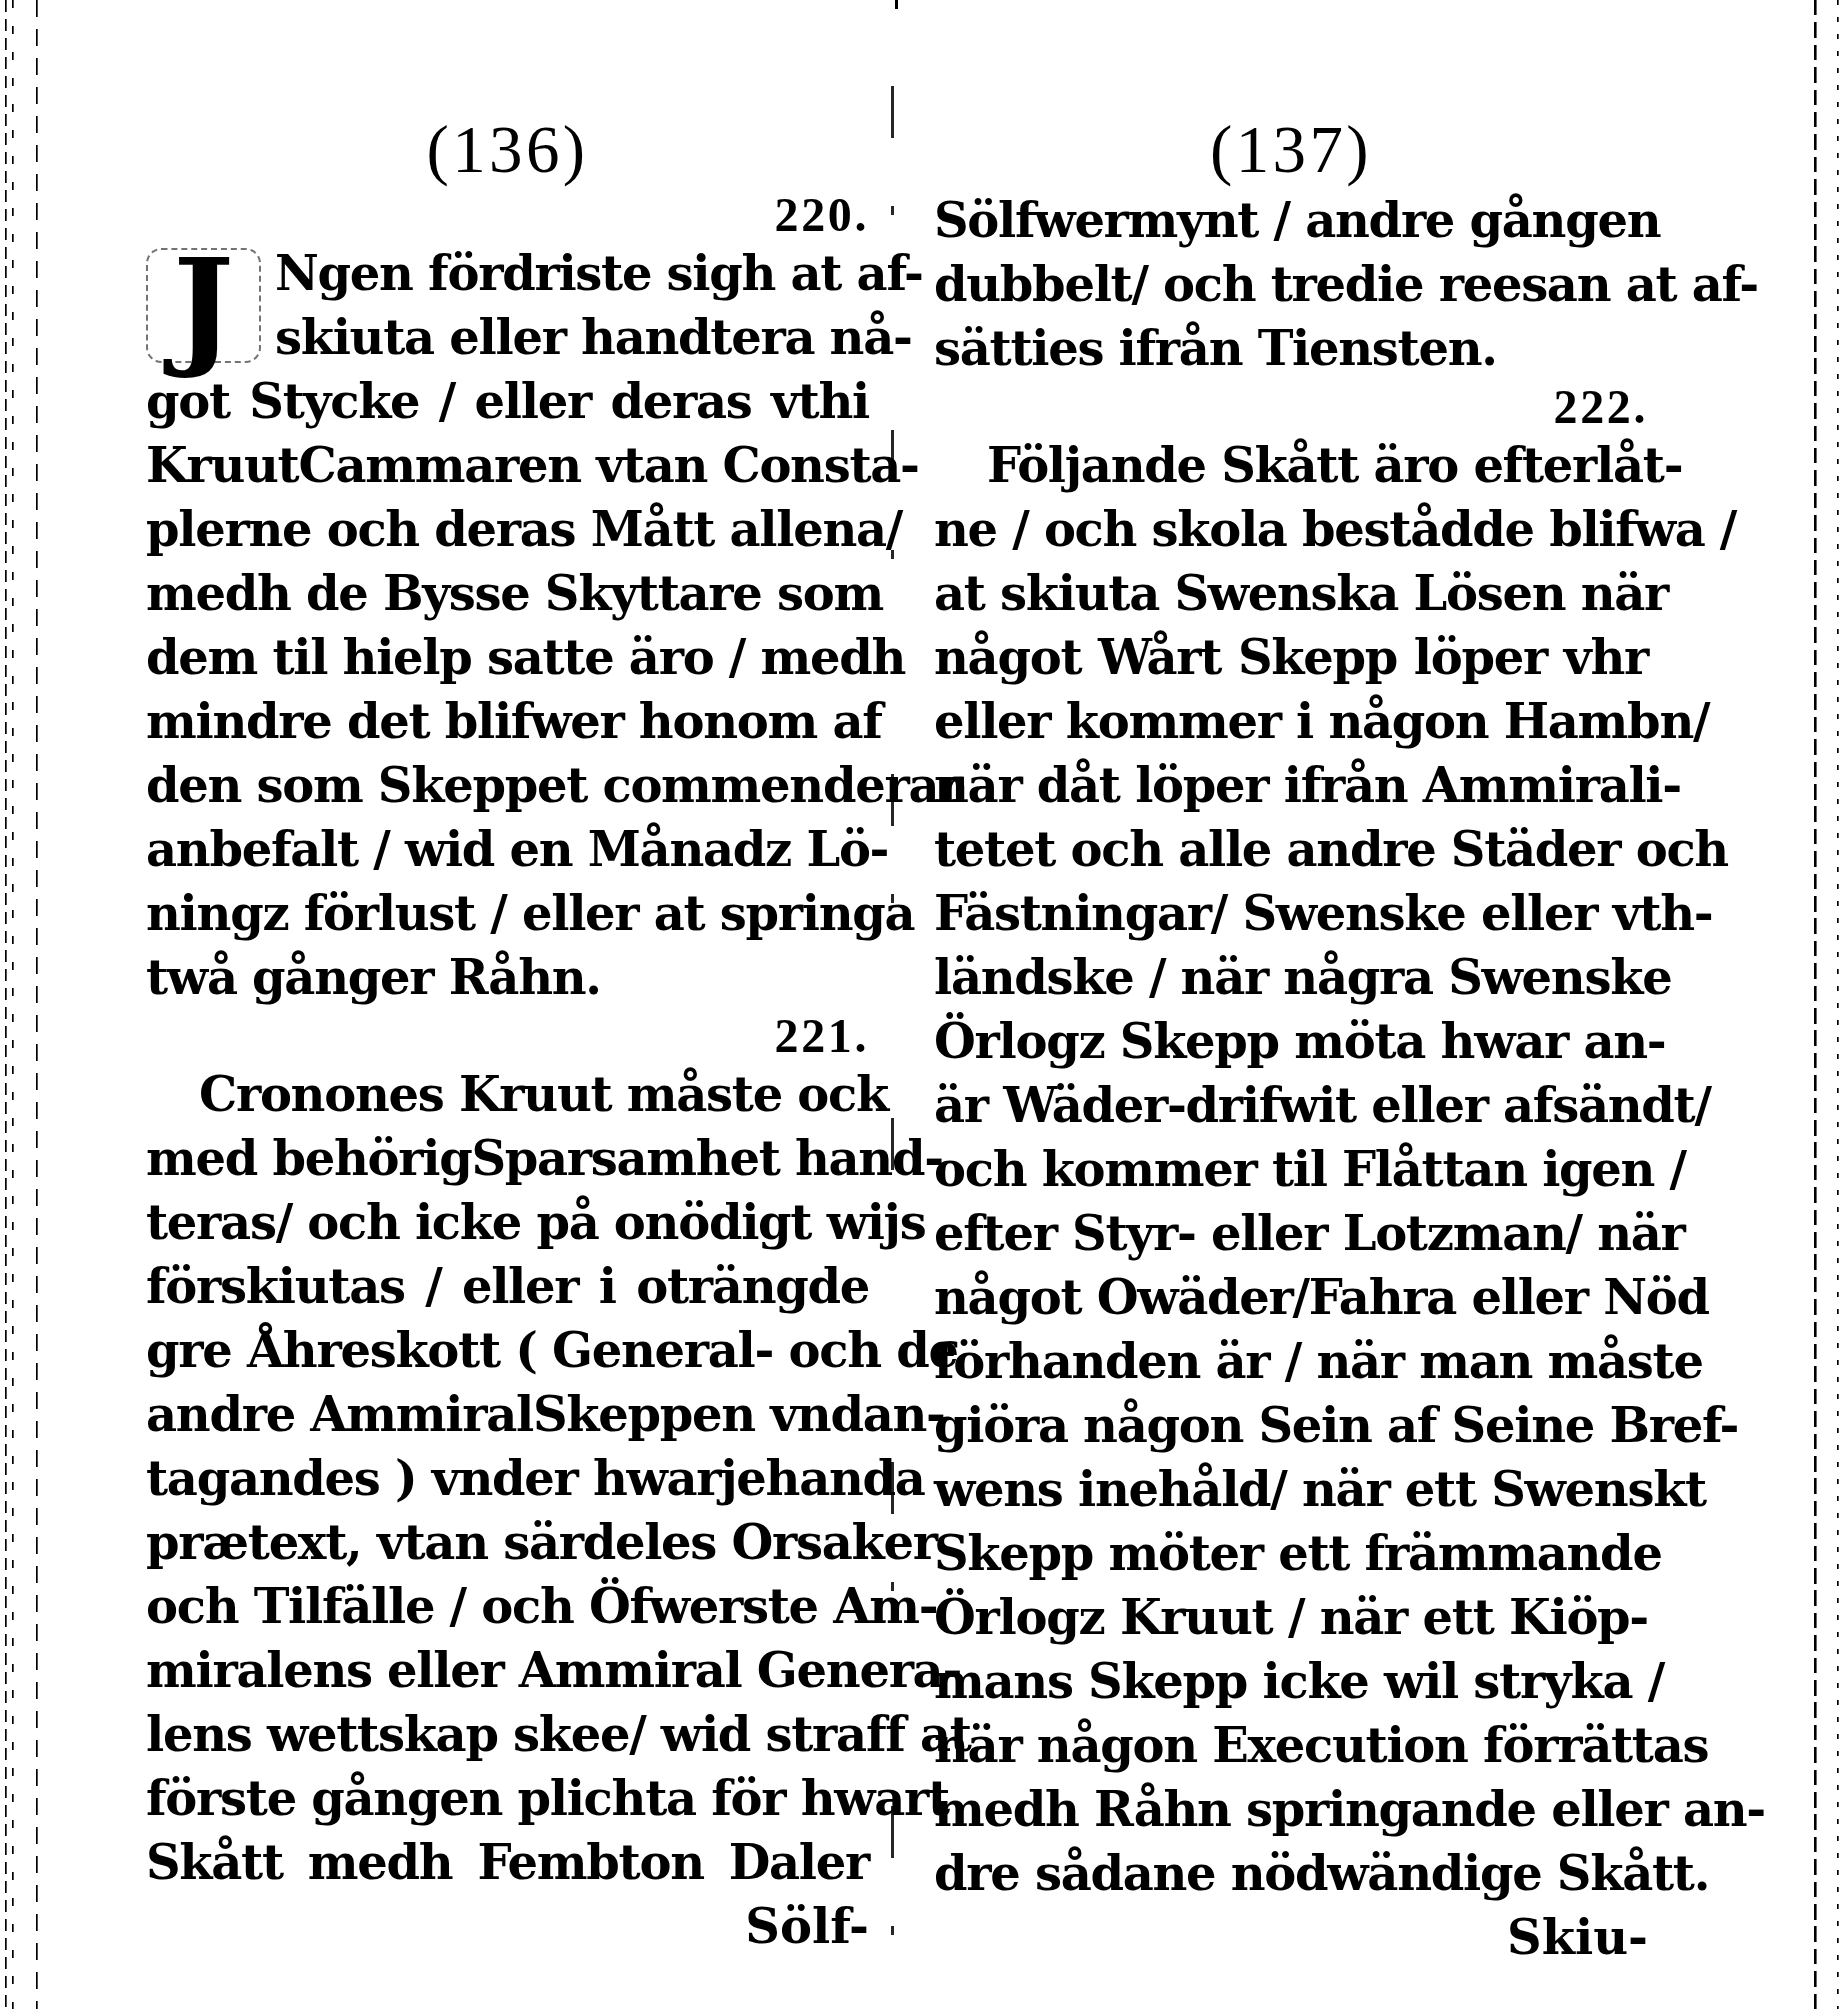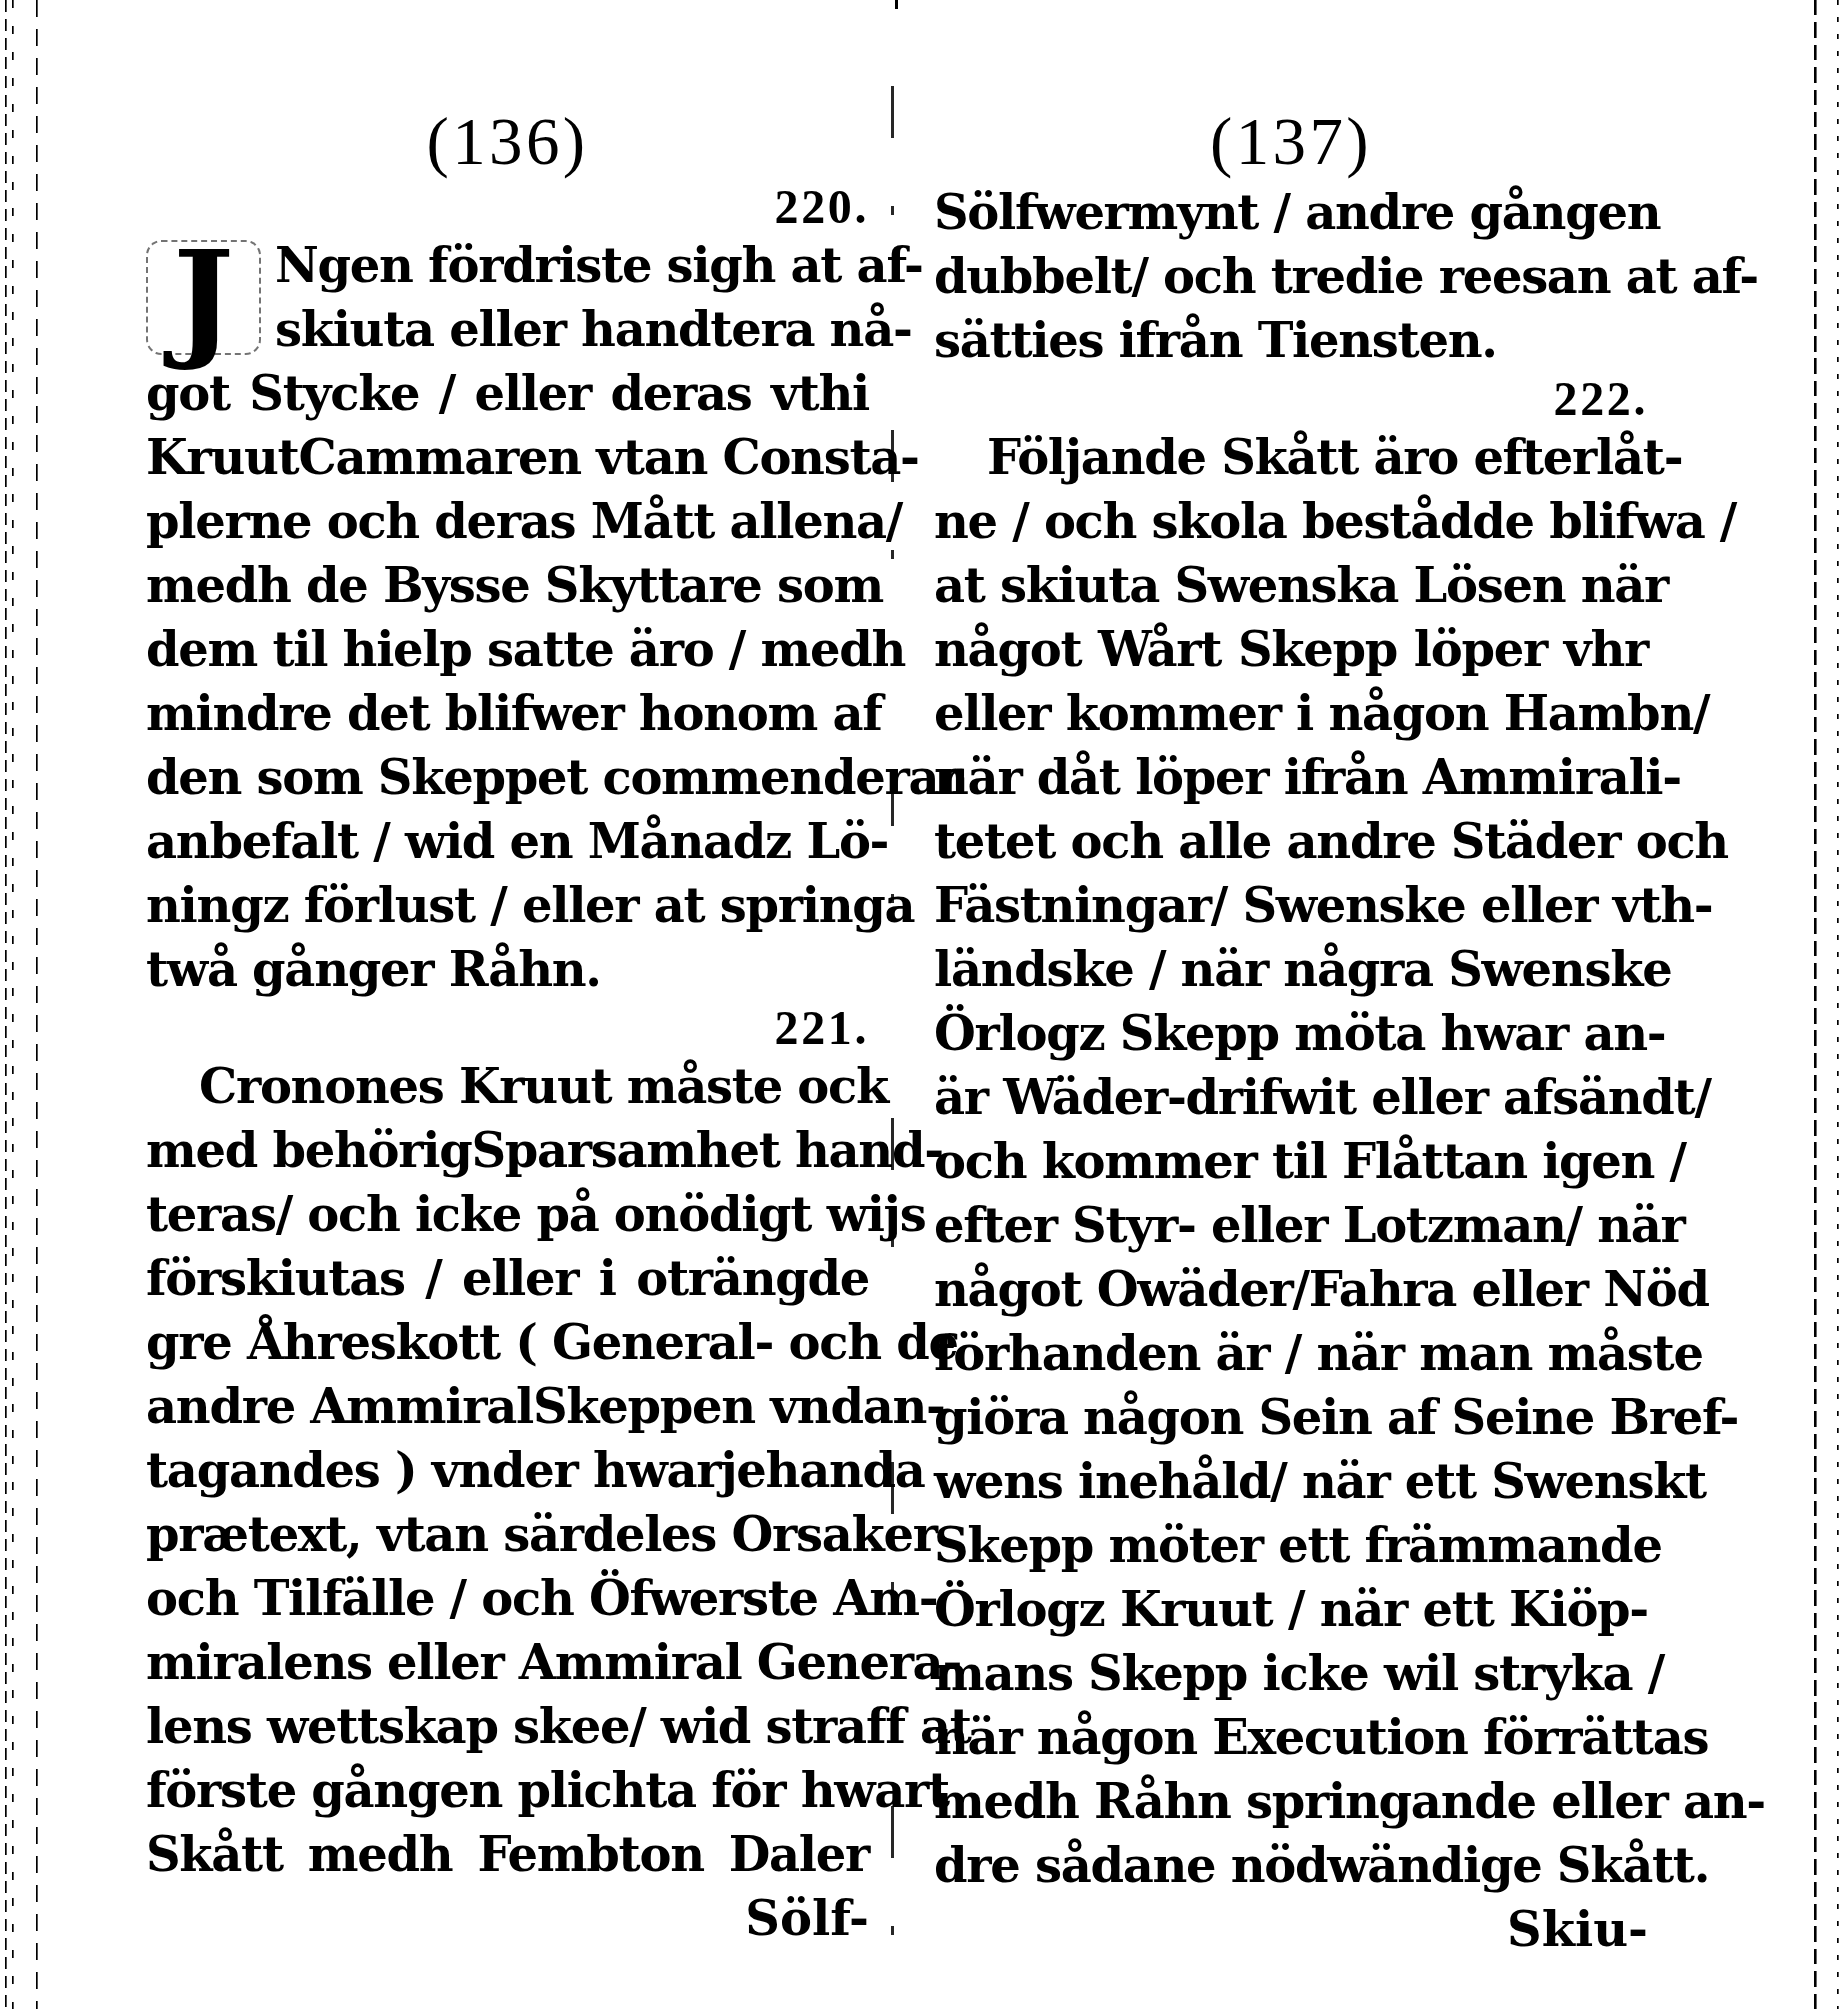--- a/index.html
+++ b/index.html
@@ -45,20 +45,21 @@
   .page.left  { left: 146px;  width: 723px; }
   .page.right { left: 934px; width: 714px; }
 
   .page-number {
     text-align: center;
     font-family: "Liberation Serif", "DejaVu Serif", serif;
     font-size: 67px;
     line-height: 77px;
     letter-spacing: 3.4px;
     margin-bottom: 0;
+    margin-top: 8px;
   }
   .section-number {
     text-align: right;
     font-family: "Liberation Serif", "DejaVu Serif", serif;
     font-weight: bold;
     font-size: 48px;
     line-height: 53px;
     letter-spacing: 2.6px;
   }
   .line {

